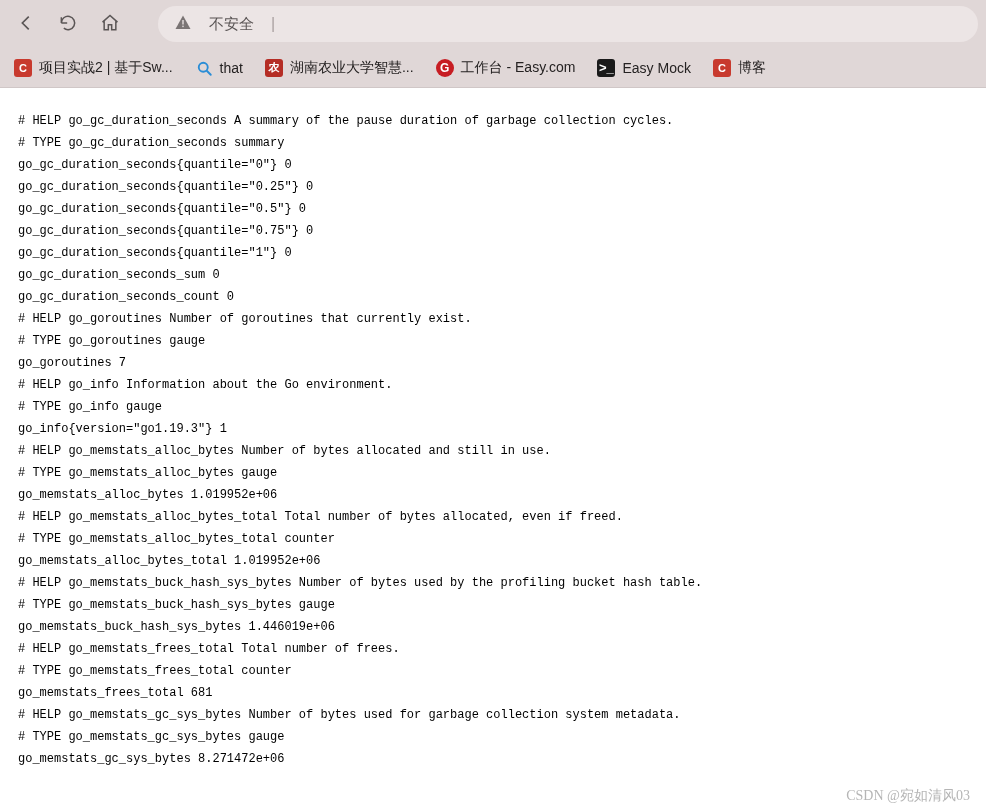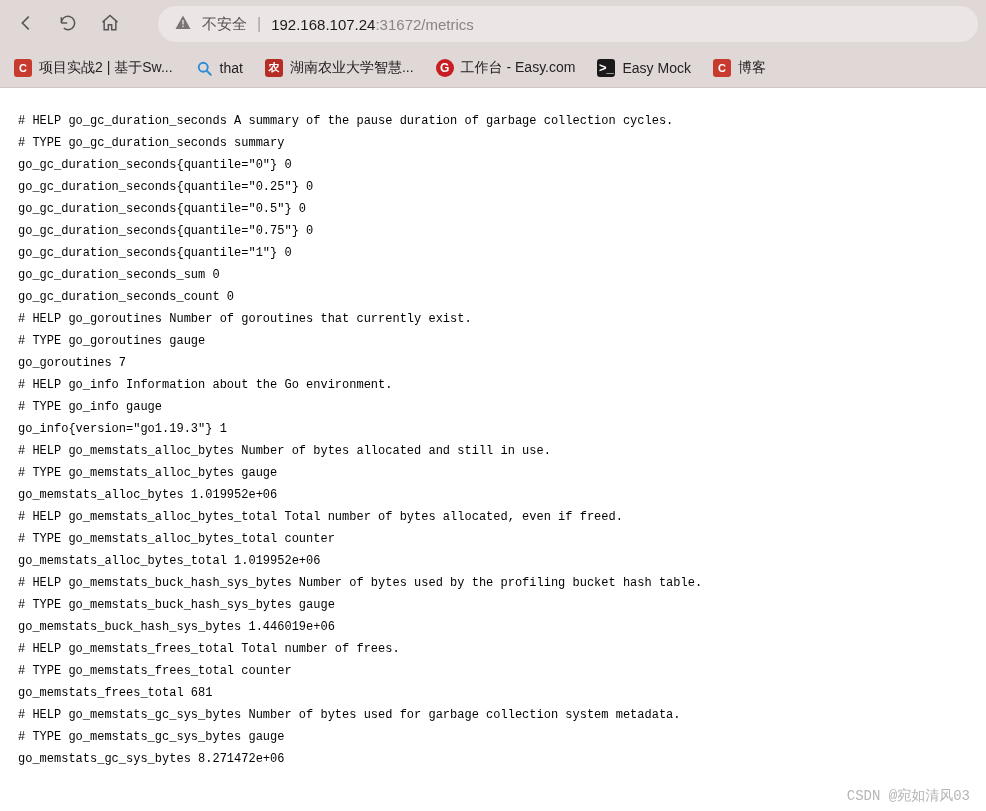--- a/index.html
+++ b/index.html
@@ -33,21 +33,21 @@
   .nav-btn svg { stroke: #5a5555; fill: none; stroke-width: 1.8; }
   .addr-area {
     flex: 1;
     height: 36px;
     background: #ece5e5;
     border-radius: 18px;
     display: flex;
     align-items: center;
     padding: 0 16px;
     margin-left: 24px;
-    gap: 10px;
+    gap: 17px;
     color: #4b4646;
     font-size: 15px;
   }
   .warn-icon svg { fill: #7a7474; }
   .insecure-label { color: #5a5555; }
   .sep { color: #aaa0a0; font-size: 16px; }
   .url-host { color: #1c1919; }
   .url-rest { color: #8a8484; }
   .bookmarks {
     height: 40px;
@@ -100,21 +100,21 @@
     line-height: 22px;
     white-space: pre;
     color: #000;
   }
   .watermark {
     position: absolute;
     right: 16px;
     bottom: 6px;
     font-size: 14px;
     color: rgba(120,120,120,0.55);
-    font-family: Liberation Mono, monospace;
+    font-family: Liberation Serif, serif;
     pointer-events: none;
     text-align: center;
   }
 </style>
 </head>
 <body>
 
 <div class="toolbar">
   <button class="nav-btn">
     <span>
@@ -141,23 +141,20 @@
   <div class="addr-area">
     <span class="warn-icon">
       <svg width="18" height="18" viewBox="0 0 24 24">
           <path d="M12 2 L22 20 H2 Z" fill="#7a7474"></path>
           <rect x="11" y="8" width="2" height="6" fill="#e0d7d7"></rect>
           <rect x="11" y="15.5" width="2" height="2" fill="#e0d7d7"></rect>
         </svg>
     </span>
     <span class="insecure-label">不安全</span>
     <span class="sep">|</span>
-    <span>
-      <span class="url-host">192.168.107.24</span><span class="url-rest">:31672/metrics</span>
-    </span>
   </div>
 </div>
 
 <div class="bookmarks" id="bookmarks-bar">
     <div class="bm-item">
       <span class="favicon fav-c">C</span>
       <span>项目实战2 | 基于Sw...</span>
     </div>
     <div class="bm-item">
       <span class="favicon fav-bing">

